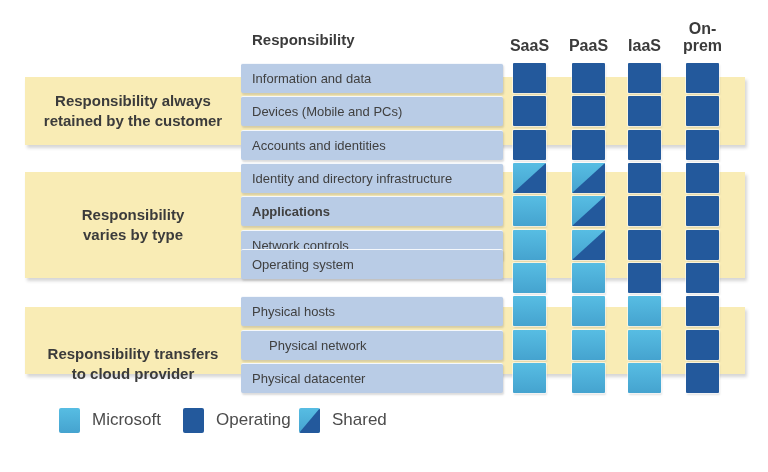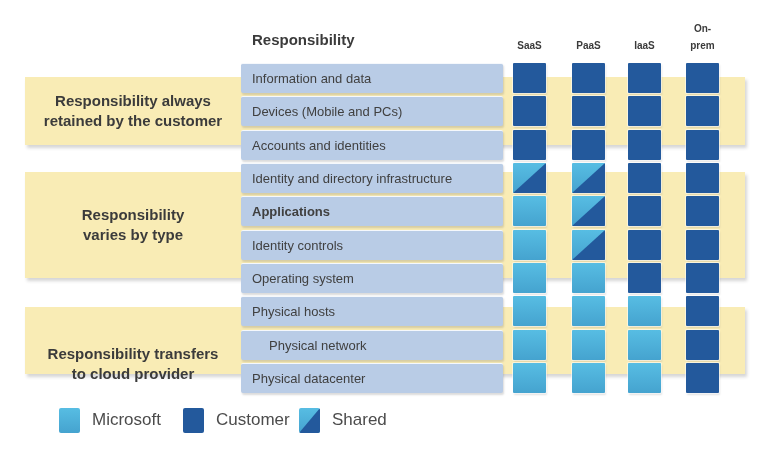--- a/index.html
+++ b/index.html
@@ -14,21 +14,21 @@
   .band-label{
     position:absolute;left:25px;width:216px;display:flex;align-items:center;justify-content:center;
     text-align:center;font-weight:bold;font-size:15px;line-height:20px;color:var(--header-text);
     white-space:pre-line;z-index:3;
   }
   .resp-header{
     position:absolute;left:252px;top:31px;font-weight:bold;font-size:15px;color:var(--header-text);z-index:3;
   }
   .col-header{
     position:absolute;top:8px;height:46px;width:60px;display:flex;flex-direction:column;justify-content:flex-end;
-    text-align:center;font-weight:bold;font-size:10px;line-height:17px;color:var(--header-text);
+    text-align:center;font-weight:bold;font-size:16px;line-height:17px;color:var(--header-text);
     white-space:pre-line;z-index:3;
   }
   .row-label{
     position:absolute;left:241px;width:262px;height:30px;display:flex;align-items:center;
     background:var(--row-bg);border-radius:2px;border-top:1px solid rgba(255,255,255,.85);
     box-shadow:1px 2px 2px rgba(110,110,110,.25);box-sizing:border-box;
     padding-left:11px;font-size:13px;color:var(--row-text);z-index:2;
   }
   .cell{
     position:absolute;width:33px;height:30px;z-index:2;border-radius:1px;
@@ -95,26 +95,26 @@
     <div class="row-label" style="top: 163px;">Identity and directory infrastructure</div>
     <div class="cell shared" style="left: 513px; top: 163px; width: 33px; height: 30px;"></div>
     <div class="cell shared" style="left: 572px; top: 163px; width: 33px; height: 30px;"></div>
     <div class="cell customer" style="left: 628px; top: 163px; width: 33px; height: 30px;"></div>
     <div class="cell customer" style="left: 686px; top: 163px; width: 33px; height: 30px;"></div>
     <div class="row-label" style="top: 196px; font-weight: bold;">Applications</div>
     <div class="cell microsoft" style="left: 513px; top: 196px; width: 33px; height: 30px;"></div>
     <div class="cell shared" style="left: 572px; top: 196px; width: 33px; height: 30px;"></div>
     <div class="cell customer" style="left: 628px; top: 196px; width: 33px; height: 30px;"></div>
     <div class="cell customer" style="left: 686px; top: 196px; width: 33px; height: 30px;"></div>
-    <div class="row-label" style="top: 230px;">Identity controls</div>
+    <div class="row-label" style="top: 230px;">Network controls</div>
     <div class="cell microsoft" style="left: 513px; top: 230px; width: 33px; height: 30px;"></div>
     <div class="cell shared" style="left: 572px; top: 230px; width: 33px; height: 30px;"></div>
     <div class="cell customer" style="left: 628px; top: 230px; width: 33px; height: 30px;"></div>
     <div class="cell customer" style="left: 686px; top: 230px; width: 33px; height: 30px;"></div>
-    <div class="row-label" style="top: 263px;">Operating system</div>
+    <div class="row-label" style="top: 249px;">Operating system</div>
     <div class="cell microsoft" style="left: 513px; top: 263px; width: 33px; height: 30px;"></div>
     <div class="cell microsoft" style="left: 572px; top: 263px; width: 33px; height: 30px;"></div>
     <div class="cell customer" style="left: 628px; top: 263px; width: 33px; height: 30px;"></div>
     <div class="cell customer" style="left: 686px; top: 263px; width: 33px; height: 30px;"></div>
     <div class="row-label" style="top: 296px;">Physical hosts</div>
     <div class="cell microsoft" style="left: 513px; top: 296px; width: 33px; height: 30px;"></div>
     <div class="cell microsoft" style="left: 572px; top: 296px; width: 33px; height: 30px;"></div>
     <div class="cell microsoft" style="left: 628px; top: 296px; width: 33px; height: 30px;"></div>
     <div class="cell customer" style="left: 686px; top: 296px; width: 33px; height: 30px;"></div>
     <div class="row-label" style="top: 330px; padding-left: 28px;">Physical network</div>
@@ -126,19 +126,19 @@
     <div class="cell microsoft" style="left: 513px; top: 363px; width: 33px; height: 30px;"></div>
     <div class="cell microsoft" style="left: 572px; top: 363px; width: 33px; height: 30px;"></div>
     <div class="cell microsoft" style="left: 628px; top: 363px; width: 33px; height: 30px;"></div>
     <div class="cell customer" style="left: 686px; top: 363px; width: 33px; height: 30px;"></div>
     <div class="legend-item" style="left: 59px;">
       <span class="swatch microsoft"></span>
       <span class="legend-label">Microsoft</span>
     </div>
     <div class="legend-item" style="left: 183px;">
       <span class="swatch customer"></span>
-      <span class="legend-label">Customer</span>
+      <span class="legend-label">Operating</span>
     </div>
     <div class="legend-item" style="left: 299px;">
       <span class="swatch shared"></span>
       <span class="legend-label">Shared</span>
     </div>
   </div>
 
 </body></html>

